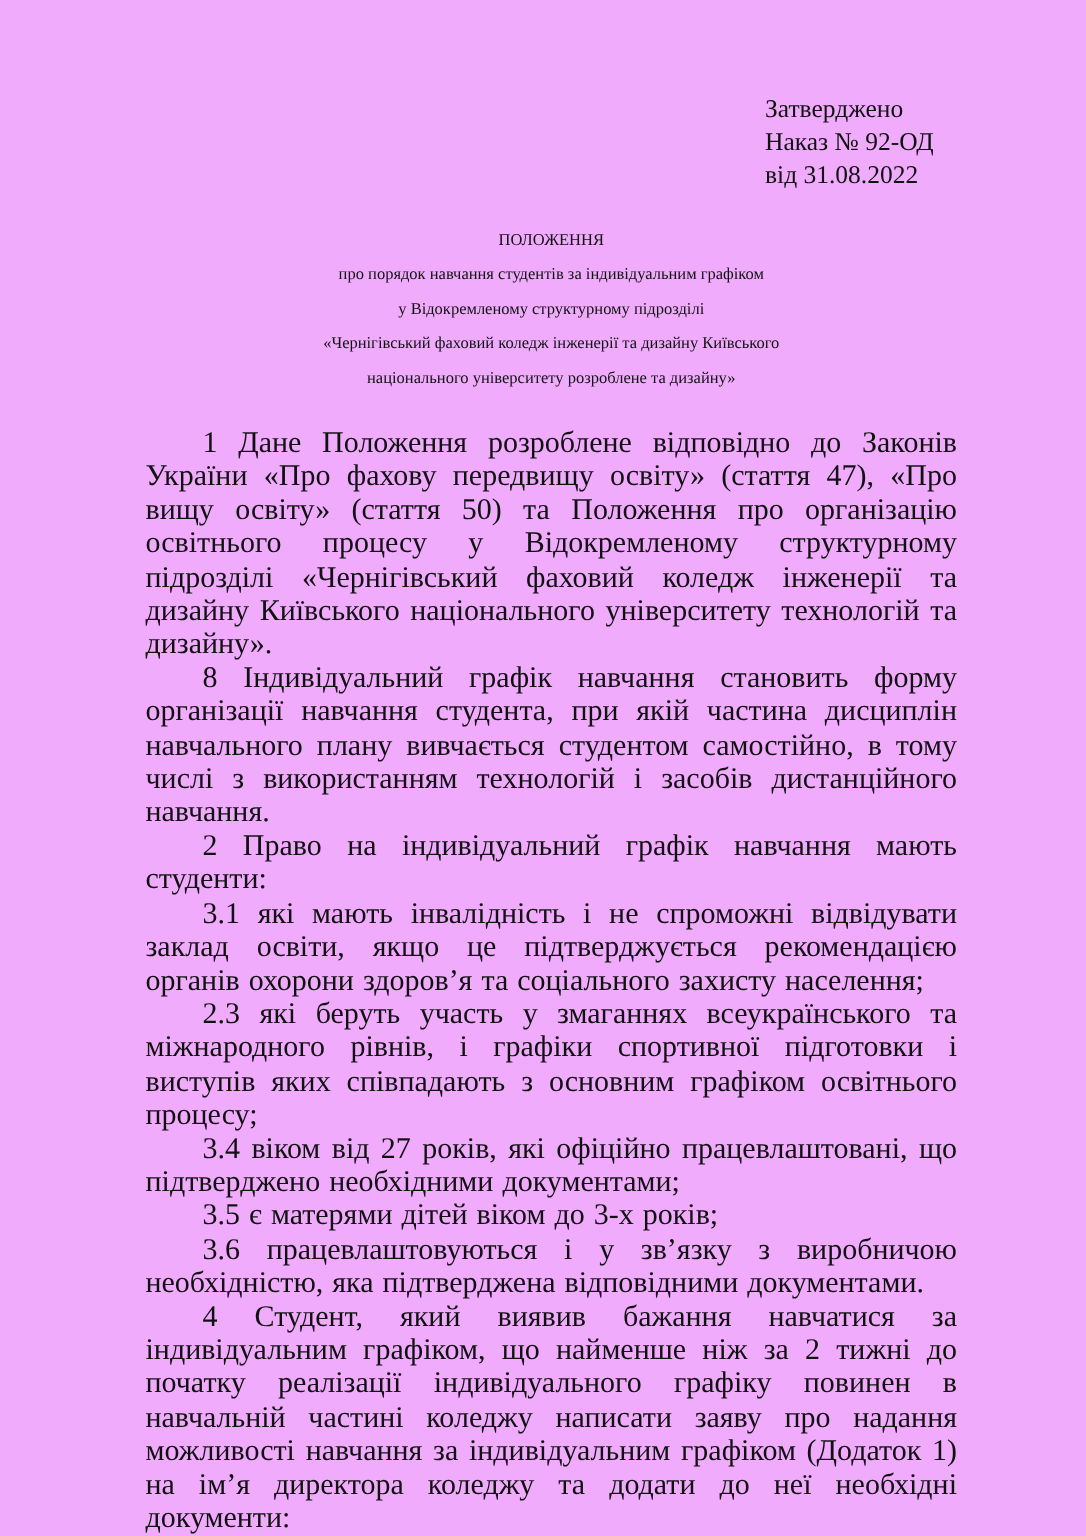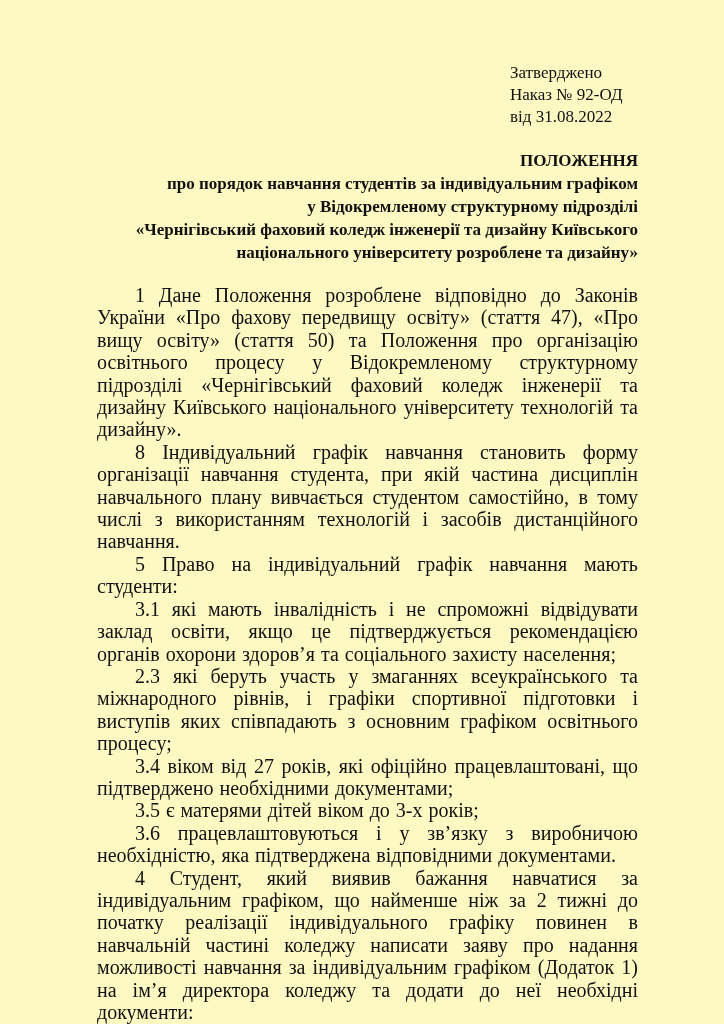--- a/index.html
+++ b/index.html
@@ -5,42 +5,42 @@
   html, body {
     margin: 0;
     padding: 0;
     background: #ffffff;
   }
   .page {
     position: relative;
     width: 724px;
     height: 1024px;
     margin: 0 auto;
-    background: #fef9c3;
+    background: #f0abfc;
     box-sizing: border-box;
     padding: 62px 86px 0 97px;
     font-family: "Liberation Serif", "DejaVu Serif", serif;
     color: #111111;
     overflow: hidden;
   }
   .approval {
     margin-left: 413px;
     font-size: 17px;
     line-height: 21px;
     font-weight: 400;
     white-space: nowrap;
   }
   .approval div {
     margin: 0 0 1px 0;
   }
   .title-block {
     margin-top: 22px;
-    text-align: right;
-    font-weight: 700;
-    font-size: 17px;
+    text-align: center;
+    font-weight: 400;
+    font-size: 11px;
     line-height: 23px;
   }
   .body-text {
     margin-top: 20px;
   }
   .body-text p {
     margin: 0;
     text-align: justify;
     text-indent: 38px;
     font-size: 20px;
@@ -63,21 +63,21 @@
     <div>ПОЛОЖЕННЯ</div>
     <div>про порядок навчання студентів за індивідуальним графіком</div>
     <div>у Відокремленому структурному підрозділі</div>
     <div>«Чернігівський фаховий коледж інженерії та дизайну Київського</div>
     <div>національного університету розроблене та дизайну»</div>
   </div>
 
   <div class="body-text">
     <p>1 Дане Положення розроблене  відповідно до Законів України «Про фахову передвищу освіту» (стаття 47), «Про вищу освіту» (стаття 50) та Положення про організацію  освітнього процесу у Відокремленому структурному підрозділі «Чернігівський фаховий коледж інженерії та дизайну Київського національного університету технологій та дизайну».</p>
     <p>8 Індивідуальний графік навчання становить форму організації навчання студента, при якій частина дисциплін навчального плану вивчається студентом самостійно, в тому числі з використанням технологій  і засобів дистанційного навчання.</p>
-    <p>5 Право на індивідуальний графік навчання мають студенти:</p>
+    <p>2 Право на індивідуальний графік навчання мають студенти:</p>
     <p>3.1 які мають інвалідність і не спроможні відвідувати заклад освіти, якщо це підтверджується рекомендацією органів охорони здоров’я та соціального захисту населення;</p>
     <p>2.3 які беруть участь у змаганнях всеукраїнського та міжнародного рівнів, і графіки спортивної підготовки і виступів яких співпадають з основним графіком освітнього процесу;</p>
     <p>3.4 віком від 27 років, які офіційно працевлаштовані, що підтверджено необхідними документами;</p>
     <p>3.5 є матерями дітей віком до 3-х років;</p>
     <p>3.6 працевлаштовуються і у зв’язку з виробничою необхідністю, яка підтверджена відповідними документами.</p>
     <p>4 Студент, який виявив бажання навчатися за індивідуальним графіком, що найменше ніж за 2 тижні до початку реалізації індивідуального графіку повинен в навчальній частині коледжу написати заяву про надання можливості навчання за індивідуальним графіком (Додаток 1) на ім’я директора коледжу та додати до неї  необхідні документи:</p>
   </div>
 
 </div>
 

